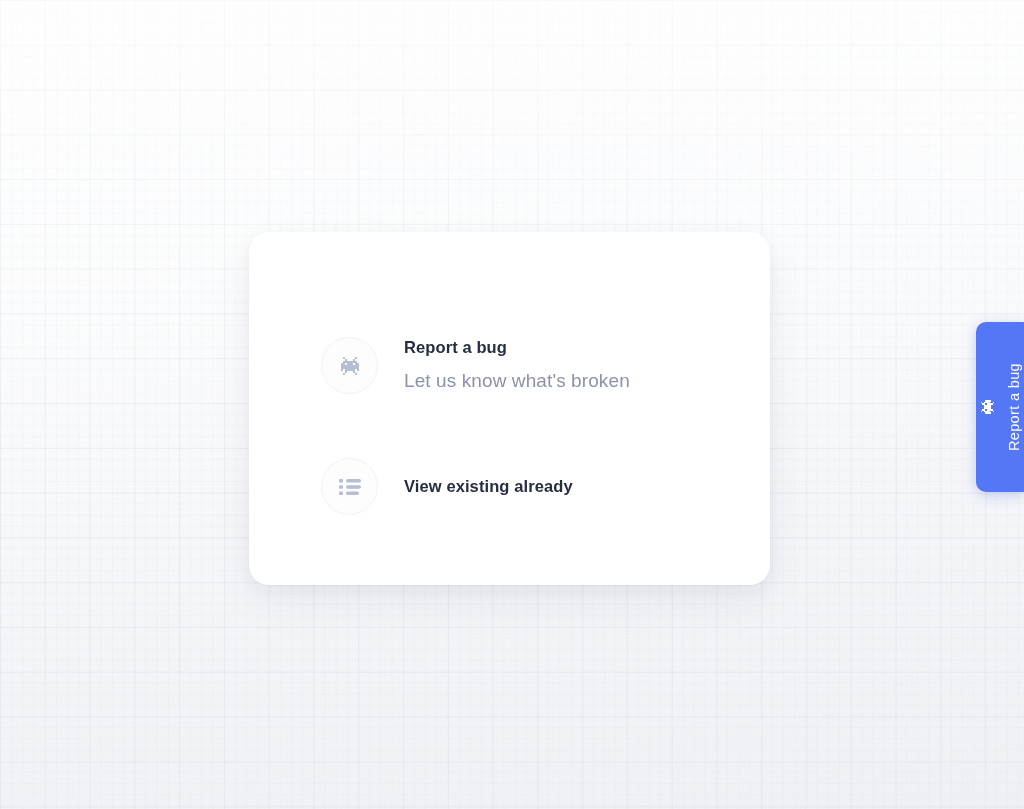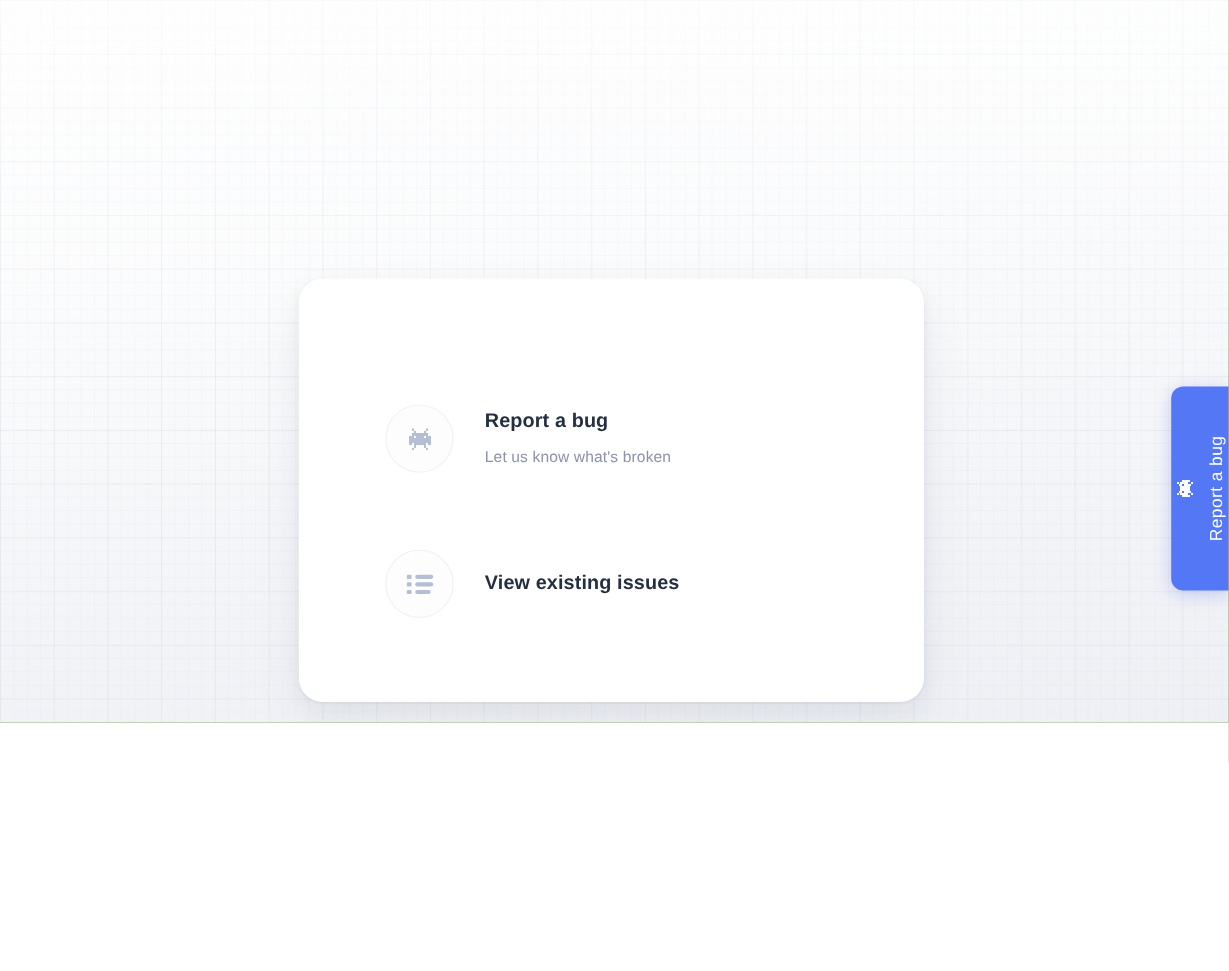--- a/index.html
+++ b/index.html
@@ -11,22 +11,22 @@
     height: 809px;
     overflow: hidden;
     font-family: "Liberation Sans", sans-serif;
     -webkit-font-smoothing: antialiased;
   }
 
   
   #page {
     position: relative;
     width: 1024px;
-    height: 602px;
-    background-color: #4d7c0f;
+    height: 809px;
+    background-color: #f9a8d4;
     overflow: hidden;
   }
   #bg-gradient {
     position: absolute;
     inset: 0;
     background: linear-gradient(170deg,
                 #fdfdfe 0%,
                 #fafbfc 35%,
                 #f4f5f8 72%,
                 #eff1f5 100%);
@@ -109,21 +109,21 @@
   .option-text { display: flex; flex-direction: column; }
   .option-title {
     font-size: 16.5px;
     font-weight: 700;
     color: #252f40;
     line-height: 1.3;
     letter-spacing: 0.1px;
   }
   .option-subtitle {
     margin-top: 10px;
-    font-size: 13px;
+    font-size: 19px;
     font-weight: 400;
     color: #8b93ab;
     line-height: 1.3;
     letter-spacing: 0.1px;
   }
 
   
   #side-tab {
     position: absolute;
     left: 976px;
@@ -214,21 +214,21 @@
                 <rect x="8" y="2" width="15" height="3.4" rx="1.7"></rect>
                 <rect x="1" y="8.3" width="4" height="3.4" rx="1"></rect>
                 <rect x="8" y="8.3" width="15" height="3.4" rx="1.7"></rect>
                 <rect x="1" y="14.6" width="4" height="3.4" rx="1"></rect>
                 <rect x="8" y="14.6" width="13" height="3.4" rx="1.7"></rect>
               </g>
             </svg>
           </span>
         </div>
         <div class="option-text">
-          <span class="option-title">View existing issues</span>
+          <span class="option-title">View existing already</span>
         </div>
       </div>
 
     </div>
   </div>
 
   <div id="side-tab">
     <div id="side-tab-inner">
       <span id="side-tab-label">Report a bug</span>
       <span id="side-tab-icon">

